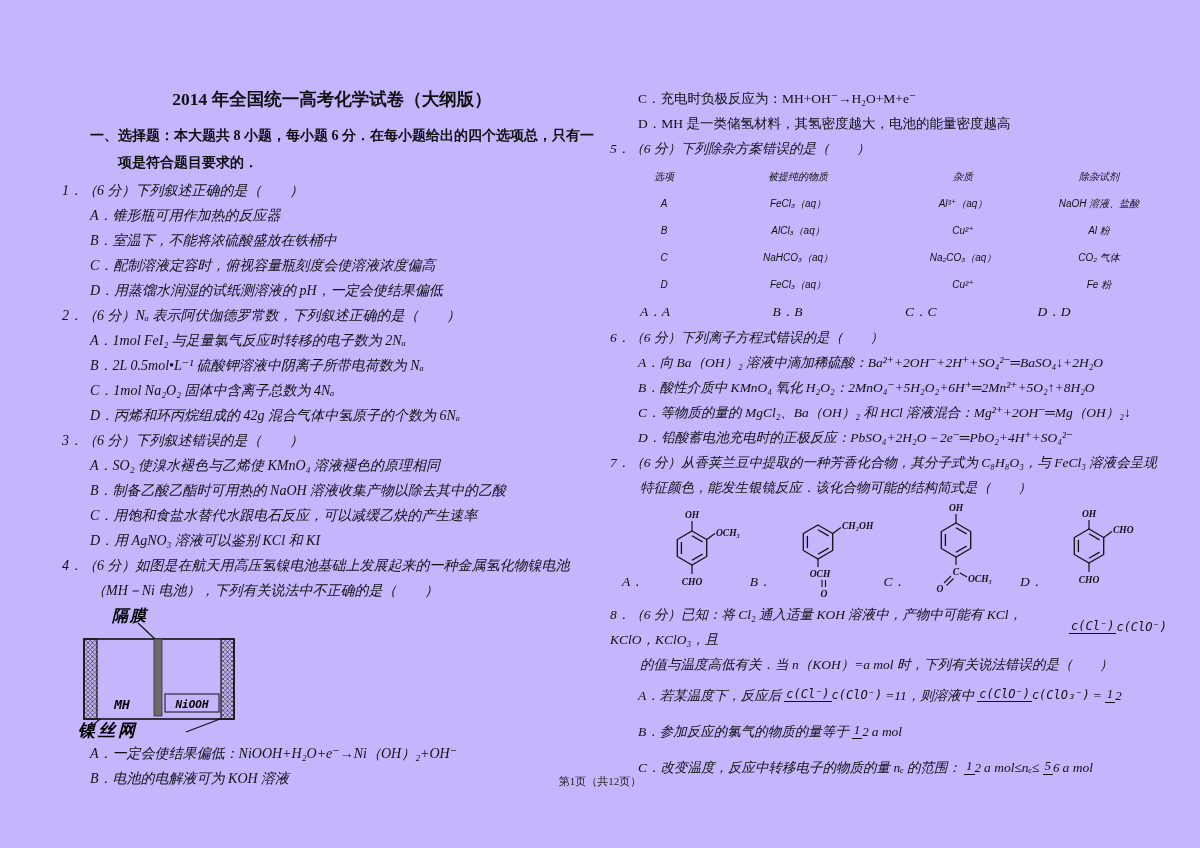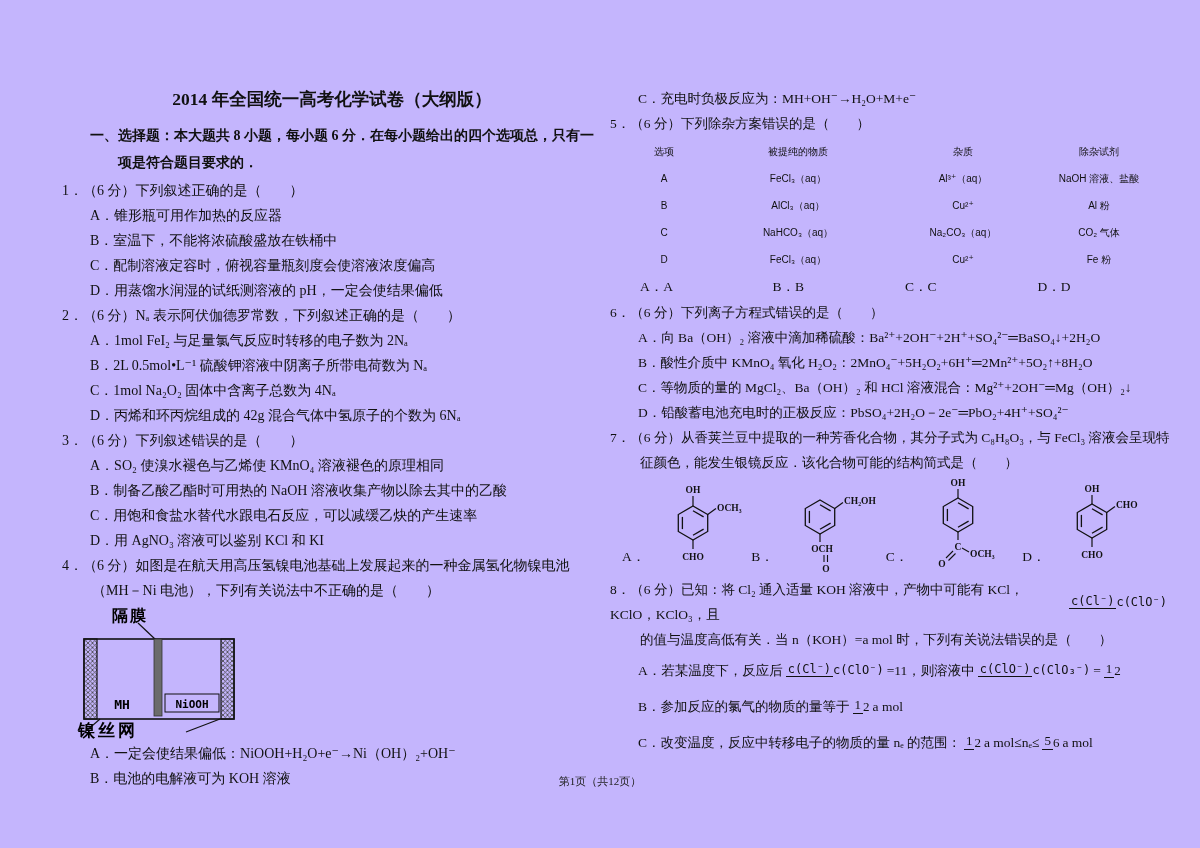--- a/index.html
+++ b/index.html
@@ -8,21 +8,21 @@
     width:1200px; height:848px;
     font-family:"Liberation Serif","DejaVu Serif",serif;
     color:#111111;
   }
   .page { position:relative; width:1200px; height:848px; background:#c4b5fd; overflow:hidden; }
   .col { position:absolute; top:86px; font-size:14px; line-height:25px; }
   .col-left  { left:62px;  width:540px; }
   .col-right { left:610px; width:560px; font-size:13.5px; }
   .exam-title { text-align:center; font-weight:bold; font-size:17.5px; line-height:26px; margin-bottom:10px; }
   .section-heading { font-weight:bold; padding-left:28px; text-indent:-28px; line-height:27px; margin-bottom:2px;margin-left:28px; }
-  .q { margin:0; }
+  .q { margin:0;font-style:italic; }
   .q-stem { padding-left:30px; text-indent:-30px; }
   .opt { margin-left:28px; white-space:nowrap; }
 
   
   .battery-fig { margin:4px 0 2px 8px; }
   .battery-fig svg { display:block; }
 
   
   .q5-table { margin:2px 0 0 10px; border-collapse:collapse; font-family:"Liberation Sans","DejaVu Sans",sans-serif; font-size:10px; }
   .q5-table td { text-align:center; padding:3px 0; line-height:21px; }
@@ -126,20 +126,21 @@
       </div>
 
       <div class="opt">A．一定会使结果偏低：NiOOH+H₂O+e⁻→Ni（OH）₂+OH⁻</div>
       <div class="opt">B．电池的电解液可为 KOH 溶液</div>
     </div>
   </div>
 
   <div class="col col-right">
 
     <div class="opt">C．充电时负极反应为：MH+OH⁻→H₂O+M+e⁻</div>
+    <div class="opt">D．MH 是一类储氢材料，其氢密度越大，电池的能量密度越高</div>
 
     <div class="q">
       <div class="q-stem">5．（6 分）下列除杂方案错误的是（　　）</div>
       <table class="q5-table">
         <tbody>
           <tr>
             <td class="c1">选项</td>
             <td class="c2">被提纯的物质</td>
             <td class="c3">杂质</td>
             <td class="c4">除杂试剂</td>

